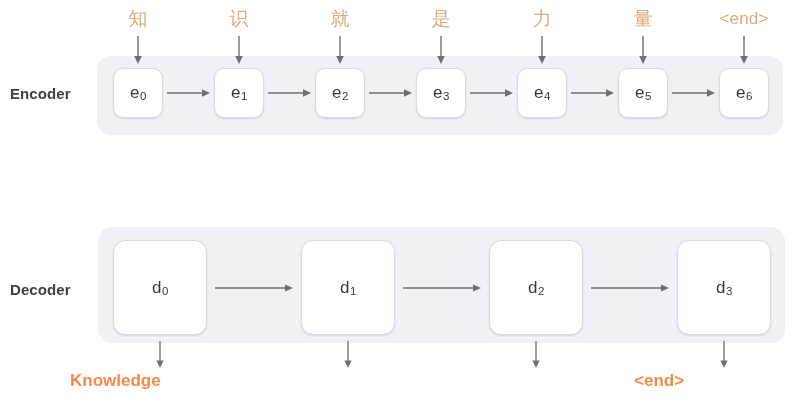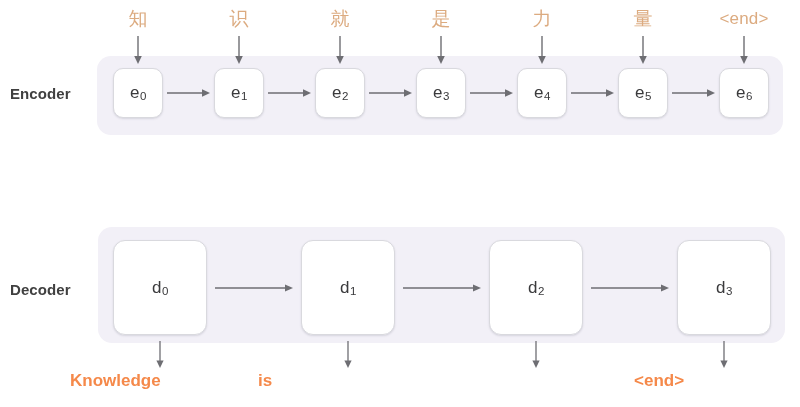--- a/index.html
+++ b/index.html
@@ -316,16 +316,15 @@
       </svg>
   </div>
   <div class="v-arrow" style="left:718px; top:341px; height:27px;">
     <svg width="12" height="27" viewBox="0 0 12 27">
         <line x1="6" y1="0" x2="6" y2="21" stroke="#6e6e73" stroke-width="1.3"></line>
         <path d="M6 27 L2.4 19.5 L9.6 19.5 Z" fill="#6e6e73"></path>
       </svg>
   </div>
 
   <div class="out-token" style="left:70px;">Knowledge</div>
-  <div class="out-token" style="left:258px;">is</div>
   <div class="out-token" style="left:634px;">&lt;end&gt;</div>
 
 </div>
 
 </body></html>

